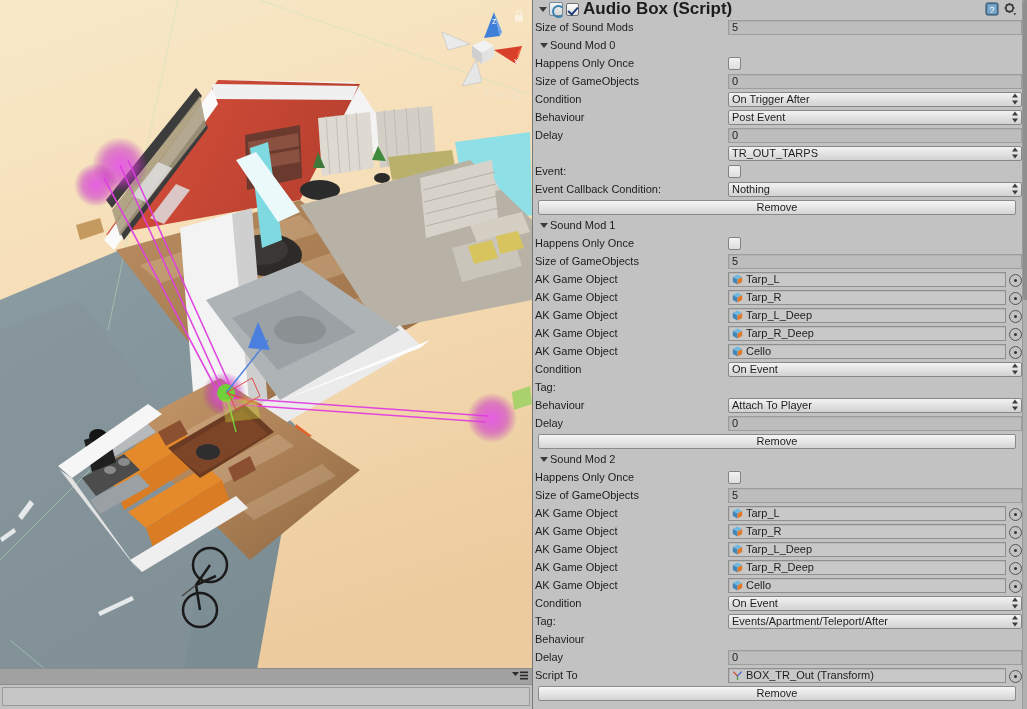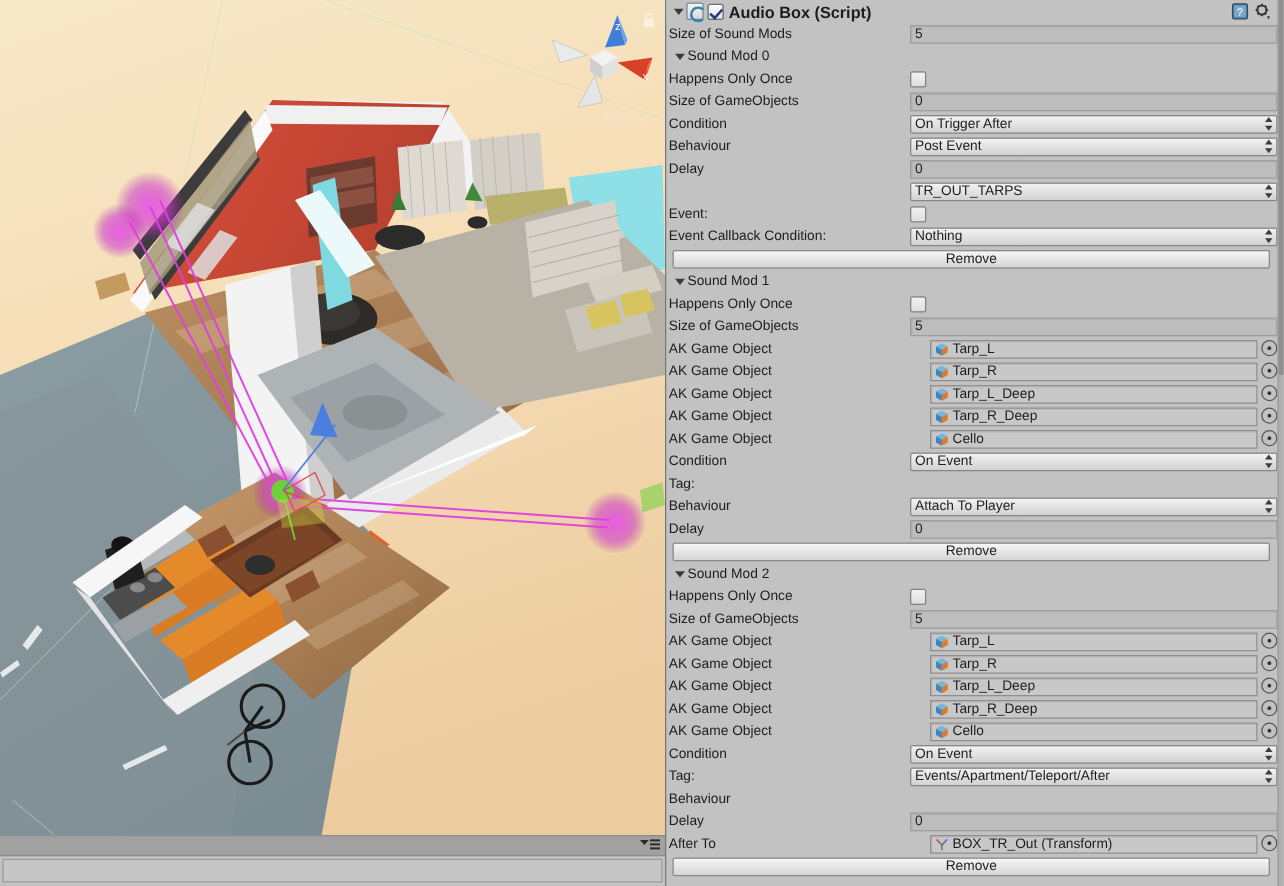--- a/index.html
+++ b/index.html
@@ -65,21 +65,21 @@
   .comp-check {
     width: 13px; height: 13px; flex: 0 0 13px; margin-right: 4px;
     background: linear-gradient(#fdfdfd,#e2e2e2);
     border: 1px solid #6d6d6d; border-radius: 2px; position: relative;
   }
   .comp-check.checked::after {
     content: ""; position: absolute; left: 3px; top: 1px;
     width: 4px; height: 8px; border: solid #1e3d78; border-width: 0 2px 2px 0;
     transform: rotate(42deg);
   }
-  .comp-title { font-weight: bold; font-size: 13px; color: #1c1c1c; }
+  .comp-title { font-weight: bold; font-size: 17px; color: #1c1c1c; }
   .header-icons { margin-left: auto; display: flex; align-items: center; gap: 4px; padding-right: 5px; }
   .help-icon, .gear-icon { width: 14px; height: 14px; }
 
   .row {
     height: 18px; display: flex; align-items: center;
     padding-left: 2px;
   }
   .row.foldrow { padding-left: 5px; }
   .row-label {
     width: 193px; flex: 0 0 193px;
@@ -115,21 +115,21 @@
   }
   .dropdown .ddtext { white-space: nowrap; overflow: hidden; text-overflow: ellipsis; padding-right: 14px; }
   .dd-arrows {
     position: absolute; right: 4px; top: 50%; transform: translateY(-50%);
     width: 5px; height: 11px; display: flex; flex-direction: column; justify-content: space-between; align-items: center;
   }
   .dd-arrows i { display: block; width: 0; height: 0; border-left: 3px solid transparent; border-right: 3px solid transparent; }
   .dd-arrows i.up { border-bottom: 4px solid #3d3d3d; }
   .dd-arrows i.dn { border-top: 4px solid #3d3d3d; }
 
-  .objfield-wrap { display: flex; align-items: flex-start; width: 100%; gap: 3px; margin-left: 16px; }
+  .objfield-wrap { display: flex; align-items: flex-end; width: 100%; gap: 3px; }
   .objfield {
     height: 15px; flex: 1 1 auto; min-width: 0;
     background: #c8c8c8;
     border: 1px solid #8f8f8f;
     display: flex; align-items: center; gap: 3px;
     padding: 0 3px; color: #1d1d1d; font-size: 11px;
     box-shadow: inset 1px 1px 0 rgba(0,0,0,.07);
   }
   .objfield .objname { white-space: nowrap; overflow: hidden; text-overflow: ellipsis; }
   .prefab-icon { width: 11px; height: 11px; flex: 0 0 11px; }
@@ -793,21 +793,21 @@
           <div class="row">
     <span class="row-label">Behaviour</span>
           </div>
           <div class="row">
     <span class="row-label">Delay</span>
     <span class="ctrl">
       <span class="numfield">0</span>
     </span>
           </div>
           <div class="row">
-    <span class="row-label">After To</span>
+    <span class="row-label">Script To</span>
     <span class="ctrl">
       <span class="objfield-wrap">
         <span class="objfield">
           <svg class="transform-icon" viewBox="0 0 11 11">
   <g stroke-width="1.3" fill="none">
     <path d="M5.5,6 L5.5,10.2" stroke="#4a9a3a"></path>
     <path d="M5.5,6 L1.3,1.6" stroke="#d04a3a"></path>
     <path d="M5.5,6 L9.7,1.6" stroke="#4a6ad0"></path>
   </g>
 </svg>

